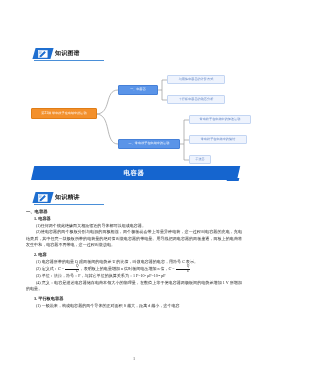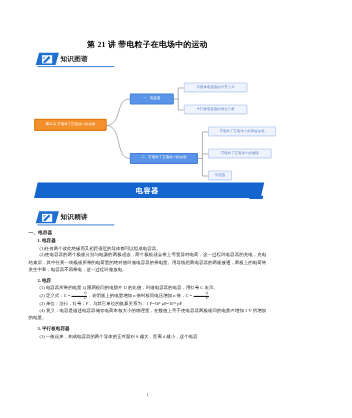--- a/index.html
+++ b/index.html
@@ -223,21 +223,20 @@
     font-size: 4.2px;
     color: #444444;
     font-family: "Liberation Serif", "DejaVu Serif", serif;
   }
 </style>
 </head>
 <body>
 
 <div class="page">
 
-  <div class="doc-title">第 21 讲  带电粒子在电场中的运动</div>
 
   <div class="badge-row" style="top:48px;">
     <span class="badge-icon">
       <svg width="10" height="8" viewBox="0 0 10 8">
         <rect x="0.6" y="0.6" width="8.8" height="6.8" fill="#ffffff" stroke="#ffffff" stroke-width="0.6"></rect>
         <path d="M2 5.6 L6.6 1 L8 2.4 L3.4 7 L1.6 7.2 Z" fill="#1f6fd0"></path>
         <path d="M1.2 2 L4 2 M1.2 3.2 L3 3.2" stroke="#1f6fd0" stroke-width="0.5"></path>
       </svg>
     </span>
     <span class="badge-label">知识图谱</span>

